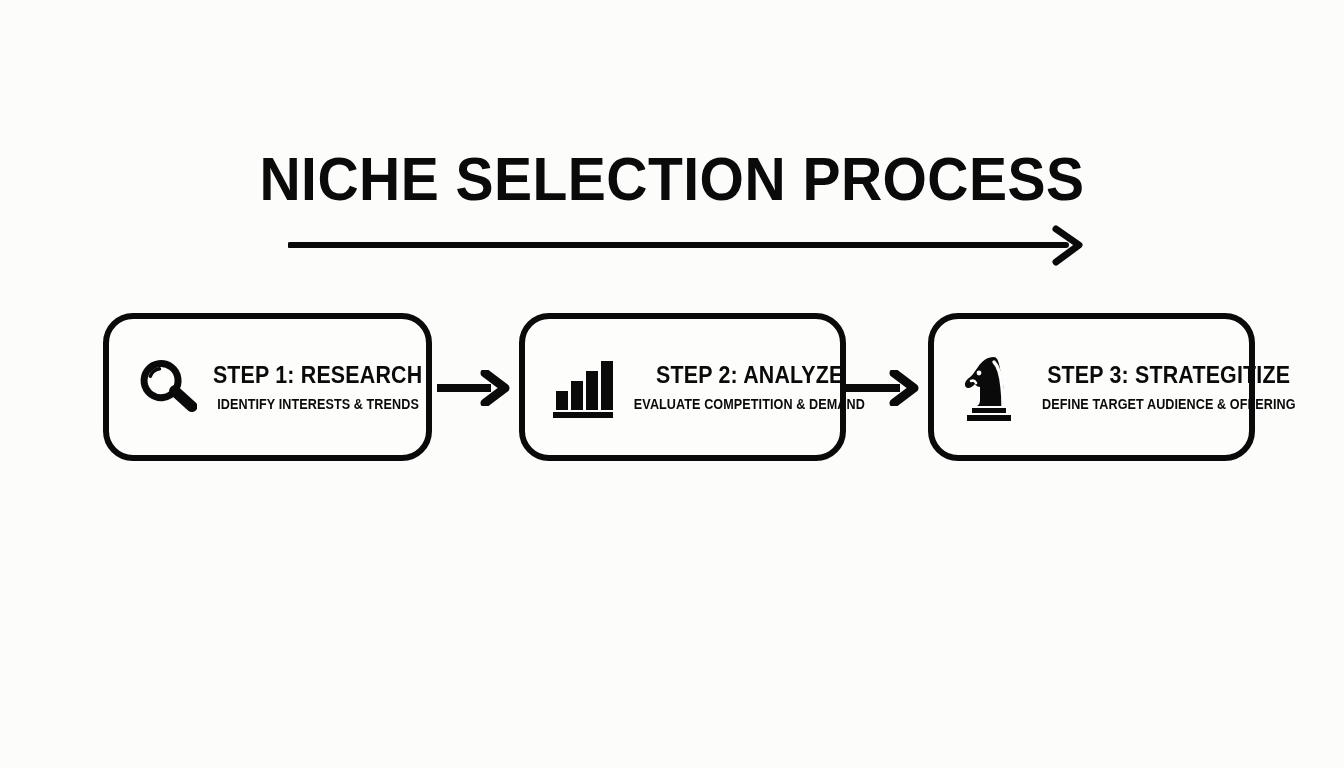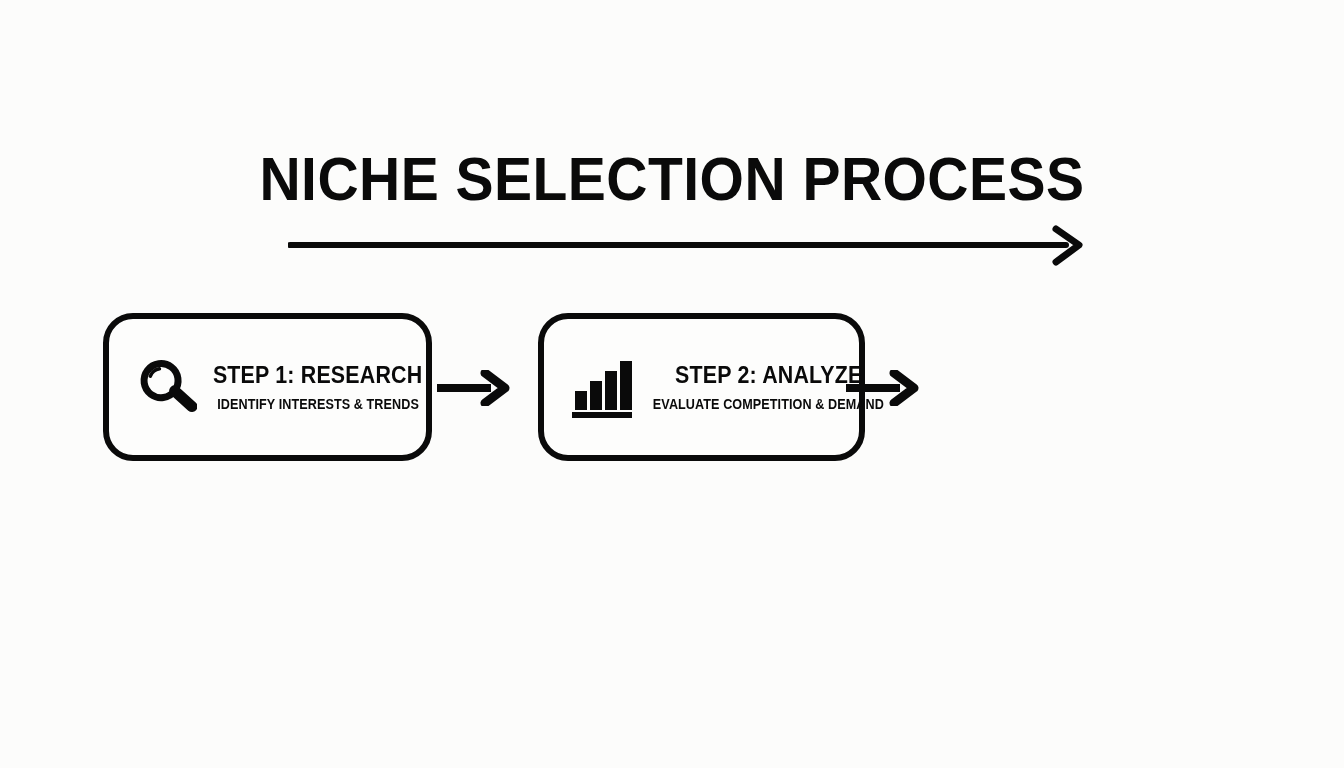--- a/index.html
+++ b/index.html
@@ -63,21 +63,21 @@
     height: 148px;
     box-sizing: border-box;
     border: 6px solid #0a0a0a;
     border-radius: 30px;
     background: #fdfdfc;
     display: flex;
     align-items: center;
     justify-content: flex-start;
   }
   .step-box[data-step="0"] { left: 0px;   width: 329px; }
-  .step-box[data-step="1"] { left: 416px; width: 327px; margin-left: 19px; }
+  .step-box[data-step="1"] { left: 416px; width: 327px; }
   .step-box[data-step="2"] { left: 825px; width: 327px; }
 
   .step-icon {
     flex: 0 0 auto;
     width: 66px;
     height: 70px;
     margin-left: 24px;
     margin-right: 6px;
     display: flex;
     align-items: center;
@@ -182,15 +182,42 @@
       </div>
     </div>
 
     <div class="connector" data-conn="1">
       <svg width="82" height="36" viewBox="0 0 82 36" xmlns="http://www.w3.org/2000/svg">
         <line x1="2" y1="18" x2="56" y2="18" stroke="#0a0a0a" stroke-width="8" stroke-linecap="butt"></line>
         <polyline points="50,3 70,18 50,33" fill="none" stroke="#0a0a0a" stroke-width="9" stroke-linecap="round" stroke-linejoin="round"></polyline>
       </svg>
     </div>
 
+    <div class="step-box" data-step="2">
+      <div class="step-icon">
+        <svg width="58" height="68" viewBox="0 0 58 68" xmlns="http://www.w3.org/2000/svg">
+          <path d="M34 4
+                   C27 4 22 8 18 14
+                   L13 21
+                   C11 24 8 25 6 28
+                   C4 31 5 35 8 35
+                   C11 35 13 33 15 31
+                   C16 33 18 34 20 34
+                   L20 47
+                   C20 50 19 52 17 53
+                   L44 53
+                   C44 44 44 34 42 26
+                   C40 16 39 4 34 4 Z" fill="#0a0a0a"></path>
+          <path d="M34 9 C39 14 41 24 42 34 C43 42 43 48 43 53" fill="none" stroke="#fdfdfc" stroke-width="3.4" stroke-linecap="round"></path>
+          <path d="M11 28 C13 27 15 28 16 30" fill="none" stroke="#fdfdfc" stroke-width="2.6" stroke-linecap="round"></path>
+          <circle cx="19" cy="20" r="2.4" fill="#fdfdfc"></circle>
+          <rect x="12" y="55" width="34" height="5" fill="#0a0a0a"></rect>
+          <rect x="7" y="62" width="44" height="6" fill="#0a0a0a"></rect>
+        </svg>
+      </div>
+      <div class="step-text">
+        <div class="step-title">STEP 3: STRATEGITIZE</div>
+        <div class="step-sub">DEFINE TARGET AUDIENCE &amp; OFFERING</div>
+      </div>
+    </div>
 
   </div>
 </div>
 
 </body></html>

